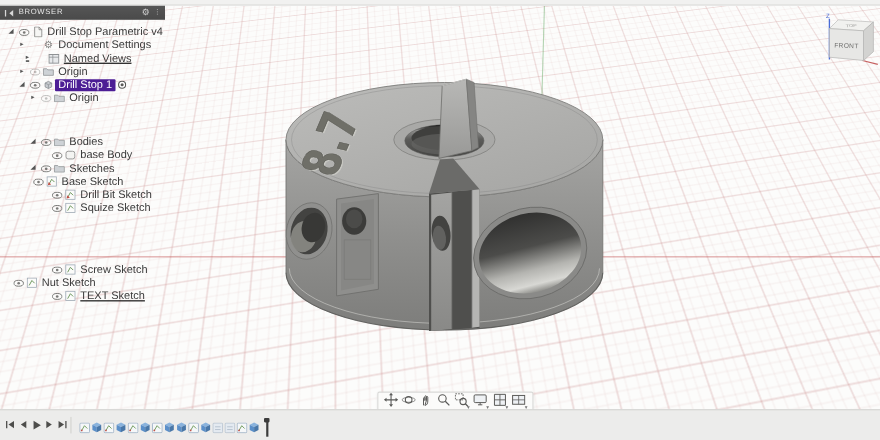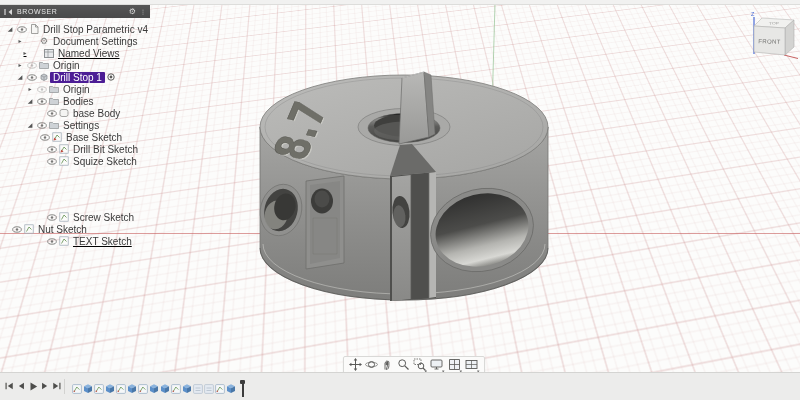--- a/index.html
+++ b/index.html
@@ -268,66 +268,66 @@
             <circle cx="5" cy="3.5" r="1.2" fill="#787876"></circle>
           </svg>
         </span>
         <span class="bico">
           <svg width="10" height="8" viewBox="0 0 10 8">
             <path d="M.5 1.5h3l1 1h5v5h-9z" fill="#ced2d6" stroke="#8e9294" stroke-width="0.7"></path>
           </svg>
         </span>
         <span class="blabel">Origin</span>
       </div>
+      <div class="brow" style="padding-left: 25px; margin-top: 28px;">
+        <span class="tw">◢</span>
+        <span class="eye">
+          <svg width="10" height="7" viewBox="0 0 10 7">
+            <ellipse cx="5" cy="3.5" rx="4.3" ry="2.7" fill="none" stroke="#787876" stroke-width="0.9"></ellipse>
+            <circle cx="5" cy="3.5" r="1.2" fill="#787876"></circle>
+          </svg>
+        </span>
+        <span class="bico">
+          <svg width="10" height="8" viewBox="0 0 10 8">
+            <path d="M.5 1.5h3l1 1h5v5h-9z" fill="#ced2d6" stroke="#8e9294" stroke-width="0.7"></path>
+          </svg>
+        </span>
+        <span class="blabel">Bodies</span>
+      </div>
+      <div class="brow" style="padding-left: 35px;">
+        <span class="tw"></span>
+        <span class="eye">
+          <svg width="10" height="7" viewBox="0 0 10 7">
+            <ellipse cx="5" cy="3.5" rx="4.3" ry="2.7" fill="none" stroke="#787876" stroke-width="0.9"></ellipse>
+            <circle cx="5" cy="3.5" r="1.2" fill="#787876"></circle>
+          </svg>
+        </span>
+        <span class="bico">
+          <svg width="10" height="10" viewBox="0 0 10 10">
+            <rect x="1" y="1.5" width="8" height="7" rx="2" fill="#f4f4f2" stroke="#90908e" stroke-width="0.8"></rect>
+          </svg>
+        </span>
+        <span class="blabel">base Body</span>
+      </div>
       <div class="brow" style="padding-left: 25px;">
         <span class="tw">◢</span>
         <span class="eye">
           <svg width="10" height="7" viewBox="0 0 10 7">
             <ellipse cx="5" cy="3.5" rx="4.3" ry="2.7" fill="none" stroke="#787876" stroke-width="0.9"></ellipse>
             <circle cx="5" cy="3.5" r="1.2" fill="#787876"></circle>
           </svg>
         </span>
         <span class="bico">
           <svg width="10" height="8" viewBox="0 0 10 8">
             <path d="M.5 1.5h3l1 1h5v5h-9z" fill="#ced2d6" stroke="#8e9294" stroke-width="0.7"></path>
           </svg>
         </span>
-        <span class="blabel">Bodies</span>
-      </div>
-      <div class="brow" style="padding-left: 35px;">
-        <span class="tw"></span>
-        <span class="eye">
-          <svg width="10" height="7" viewBox="0 0 10 7">
-            <ellipse cx="5" cy="3.5" rx="4.3" ry="2.7" fill="none" stroke="#787876" stroke-width="0.9"></ellipse>
-            <circle cx="5" cy="3.5" r="1.2" fill="#787876"></circle>
-          </svg>
-        </span>
-        <span class="bico">
-          <svg width="10" height="10" viewBox="0 0 10 10">
-            <rect x="1" y="1.5" width="8" height="7" rx="2" fill="#f4f4f2" stroke="#90908e" stroke-width="0.8"></rect>
-          </svg>
-        </span>
-        <span class="blabel">base Body</span>
-      </div>
-      <div class="brow" style="padding-left: 25px;">
-        <span class="tw">◢</span>
-        <span class="eye">
-          <svg width="10" height="7" viewBox="0 0 10 7">
-            <ellipse cx="5" cy="3.5" rx="4.3" ry="2.7" fill="none" stroke="#787876" stroke-width="0.9"></ellipse>
-            <circle cx="5" cy="3.5" r="1.2" fill="#787876"></circle>
-          </svg>
-        </span>
-        <span class="bico">
-          <svg width="10" height="8" viewBox="0 0 10 8">
-            <path d="M.5 1.5h3l1 1h5v5h-9z" fill="#ced2d6" stroke="#8e9294" stroke-width="0.7"></path>
-          </svg>
-        </span>
-        <span class="blabel">Settings</span>
-      </div>
-      <div class="brow" style="padding-left: 28px; text-align: right;">
+        <span class="blabel">Sketches</span>
+      </div>
+      <div class="brow" style="padding-left: 18px; text-align: right;">
         <span class="tw"></span>
         <span class="eye">
           <svg width="10" height="7" viewBox="0 0 10 7">
             <ellipse cx="5" cy="3.5" rx="4.3" ry="2.7" fill="none" stroke="#787876" stroke-width="0.9"></ellipse>
             <circle cx="5" cy="3.5" r="1.2" fill="#787876"></circle>
           </svg>
         </span>
         <span class="bico">
           <svg width="10" height="10" viewBox="0 0 10 10">
             <rect x=".8" y=".8" width="8.4" height="8.4" fill="#fbfbfa" stroke="#9aa6b2" stroke-width="0.7"></rect>

